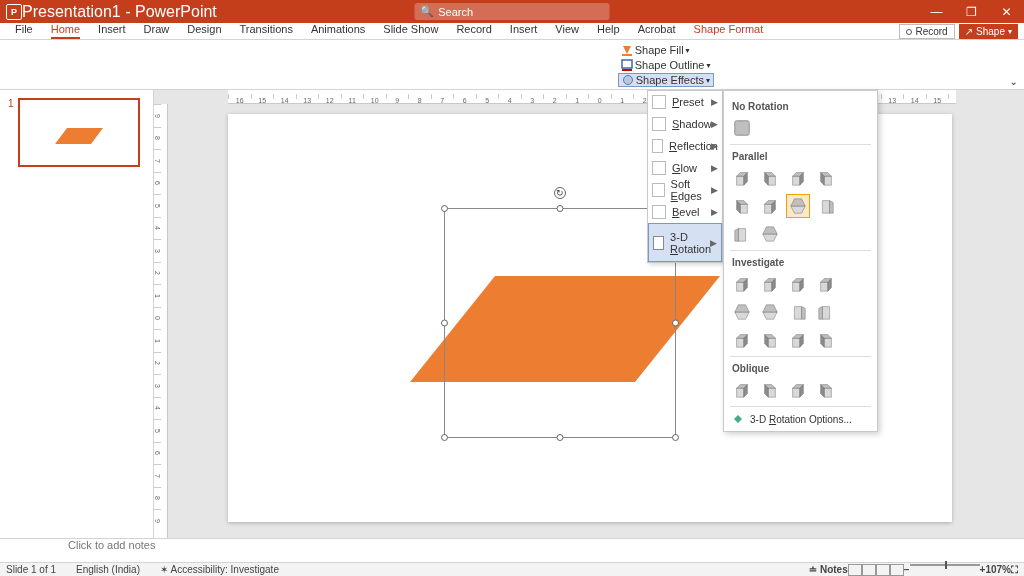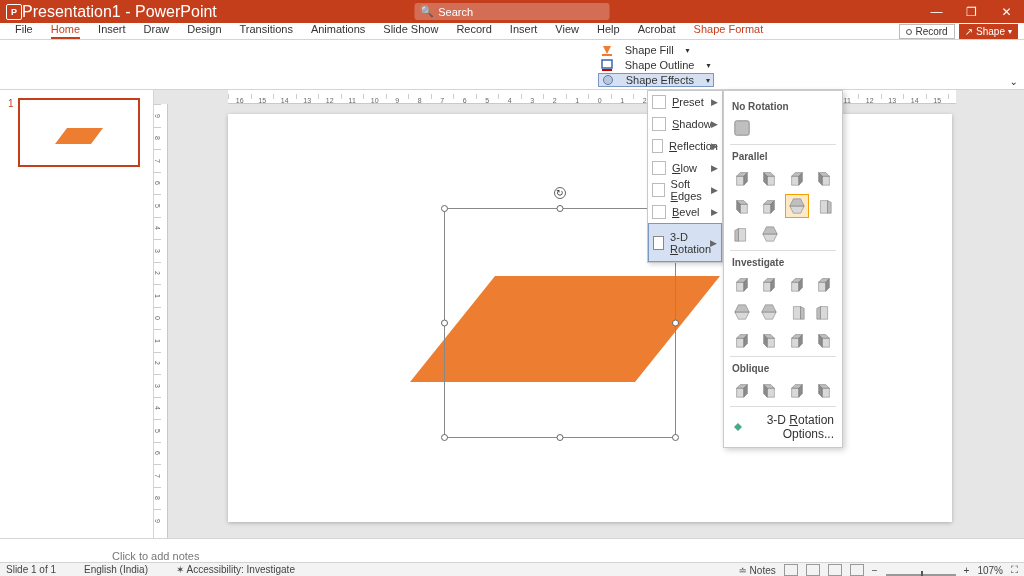--- a/index.html
+++ b/index.html
@@ -17,21 +17,21 @@
 .tabsbar .tab.active { color:#c43e1c; }
 .tabsbar .tab.active.home::after { content:""; display:block; height:2px; background:#c43e1c; margin-top:1px;}
 .tabsbar .tab.shape-format { color:#c43e1c; }
 .tabsbar .right-controls { position:absolute; right:6px; top:0; display:flex; gap:4px; align-items:center; height:17px;}
 .tabsbar .right-controls .record { border:1px solid #bbb; padding:0 6px; height:15px; font-size:10px; display:flex;align-items:center; gap:3px;}
 .tabsbar .right-controls .record-dot{width:6px;height:6px;border-radius:50%;border:1px solid #555;}
 .tabsbar .right-controls .share { background:#c43e1c; color:#fff; padding:0 6px; height:15px; font-size:10px; display:flex;align-items:center;gap:3px;}
 
 .ribbon { height: 50px; border-bottom: 1px solid #d4d4d4; position:relative; }
 .ribbon .shape-cmds { position:absolute; right: 310px; top: 3px; display:flex; flex-direction:column; gap:1px; font-size:11px;}
-.ribbon .shape-cmds .cmd { display:flex; align-items:center; gap:12px; height:14px; cursor:pointer; padding:0 3px;}
+.ribbon .shape-cmds .cmd { display:flex; align-items:center; gap:2px; height:14px; cursor:pointer; padding:0 3px;}
 .ribbon .shape-cmds .cmd .icon { width:12px; height:12px; display:inline-block;}
 .ribbon .shape-cmds .cmd.effects { border:1px solid #7a99c2; background:#d5e1f2;}
 .ribbon .collapse { position:absolute; right:6px; bottom:2px; font-size:10px;}
 
 .workspace { display:flex; height: calc(576px - 23px - 17px - 50px - 24px - 14px); }
 .thumbs { width: 154px; border-right:1px solid #d4d4d4; padding:8px 8px; }
 .thumb-wrap { display:flex; gap:4px;}
 .thumb-num { font-size:10px; color:#c43e1c; }
 .thumb { width:122px; height:69px; border:2px solid #c43e1c; background:#fff; position:relative;}
 .thumb .mini-shape { position:absolute; left:35px; top:26px; width:48px; height:20px;}
@@ -46,46 +46,46 @@
 .sel-box { position:absolute; left:216px; top:94px; width:232px; height:230px; border:1px solid #888;}
 .handle { position:absolute; width:7px; height:7px; background:#fff; border:1px solid #666; border-radius:50%;}
 .handle.tl{left:-4px;top:-4px;} .handle.tm{left:50%;top:-4px;transform:translateX(-50%);} .handle.tr{right:-4px;top:-4px;}
 .handle.ml{left:-4px;top:50%;transform:translateY(-50%);} .handle.mr{right:-4px;top:50%;transform:translateY(-50%);}
 .handle.bl{left:-4px;bottom:-4px;} .handle.bm{left:50%;bottom:-4px;transform:translateX(-50%);} .handle.br{right:-4px;bottom:-4px;}
 .rot-handle{position:absolute;left:50%;top:-22px;transform:translateX(-50%);width:12px;height:12px;border:1px solid #666;border-radius:50%;}
 .rot-handle::after{content:"↻";font-size:9px;position:relative;top:-2px;left:1px;}
 
 .big-shape-svg { position:absolute; left:182px; top:160px; }
 
-.notes { height:24px; border-top:1px solid #d4d4d4; padding-left:112px; display:flex; align-items:flex-end; font-size:11px; color:#777; background:#fff;}
+.notes { height:24px; border-top:1px solid #d4d4d4; padding-left:68px; display:flex; align-items:flex-start; font-size:11px; color:#777; background:#fff;}
 
 .statusbar { height:14px; background:#f3f3f3; border-top:1px solid #d4d4d4; display:flex; align-items:center; font-size:10px; color:#444; padding:0 6px; position:relative;}
-.statusbar .left{display:flex;gap:28px;align-items:center;}
-.statusbar .right{position:absolute;right:6px;display:flex;gap:8px;align-items:flex-end;}
+.statusbar .left{display:flex;gap:20px;align-items:center;}
+.statusbar .right{position:absolute;right:6px;display:flex;align-items:flex-start;font-weight:bold;}
 .statusbar .view-btn{width:14px;height:12px;border:1px solid #999;}
 .zoom-slider{width:70px;height:2px;background:#999;position:relative;}
 .zoom-slider::before{content:"";position:absolute;left:35px;top:-3px;width:2px;height:8px;background:#555;}
 
 
 .effects-menu { position:absolute; left:647px; top:90px; width:76px; background:#fff; border:1px solid #c9c9c9; box-shadow:2px 2px 4px rgba(0,0,0,0.15); z-index:20;}
 .effects-menu .item{ display:flex; align-items:center; height:22px; padding:0 4px; gap:6px; font-size:11px; cursor:pointer; position:relative;}
 .effects-menu .item .thumb-icon{width:14px;height:14px;border:1px solid #bbb;background:#fff;}
 .effects-menu .item .arrow{position:absolute;right:4px;font-size:9px;color:#666;}
 .effects-menu .item.active{background:#d5e1f2;border:1px solid #7a99c2;height:39px;}
 .effects-menu .item.active .thumb-icon{border-color:#888;}
 .effects-menu .item u{text-decoration:underline;}
 
-.rotation-gallery { position:absolute; left:723px; top:90px; width:120px; background:#fff; border:1px solid #c9c9c9; box-shadow:2px 2px 6px rgba(0,0,0,0.2); z-index:21; padding:6px 6px 4px;}
+.rotation-gallery { position:absolute; left:723px; top:90px; width:155px; background:#fff; border:1px solid #c9c9c9; box-shadow:2px 2px 6px rgba(0,0,0,0.2); z-index:21; padding:6px 6px 4px;}
 .rotation-gallery .section-label{font-size:10px;font-weight:600;color:#555;padding:4px 2px 4px;}
 .rotation-gallery .divider{height:1px;background:#ddd;margin:0 0 2px;}
 .rotation-gallery .row{display:flex;gap:4px;margin-bottom:4px;}
 .rotation-gallery .swatch{width:24px;height:24px;border:1px solid transparent;display:flex;align-items:center;justify-content:center;cursor:pointer;}
 .rotation-gallery .swatch.selected{border:1px solid #f2a100;background:#fde8c8;}
 .rotation-gallery .cube{width:18px;height:18px;}
-.rotation-gallery .options-link{display:flex;align-items:center;gap:22px;font-size:12px;padding:4px 2px 2px;cursor:pointer;text-align:right;}
+.rotation-gallery .options-link{display:flex;align-items:center;gap:6px;font-size:10px;padding:4px 2px 2px;cursor:pointer;text-align:right;}
 .rotation-gallery .options-link .ic{width:12px;height:12px;}
 
 svg{display:block;}
 </style>
 </head>
 <body>
 
 <div class="titlebar">
   <div class="app-icon">P</div>
   <div class="title">Presentation1 - PowerPoint</div>

